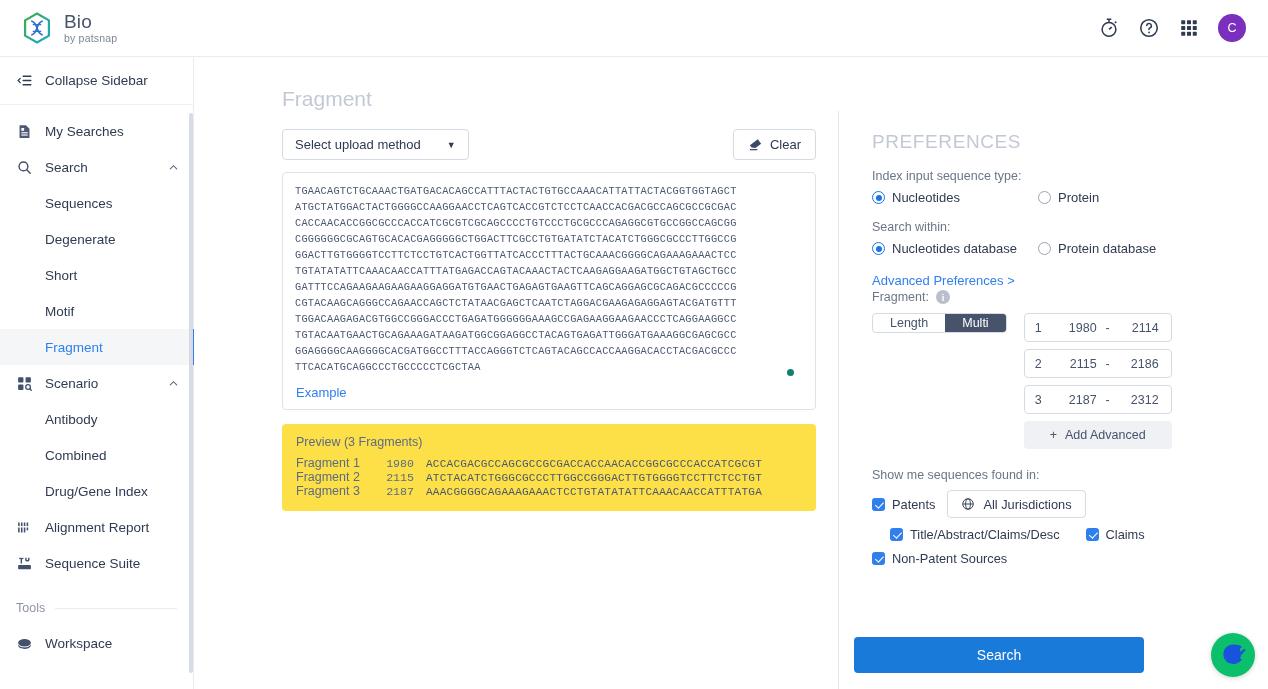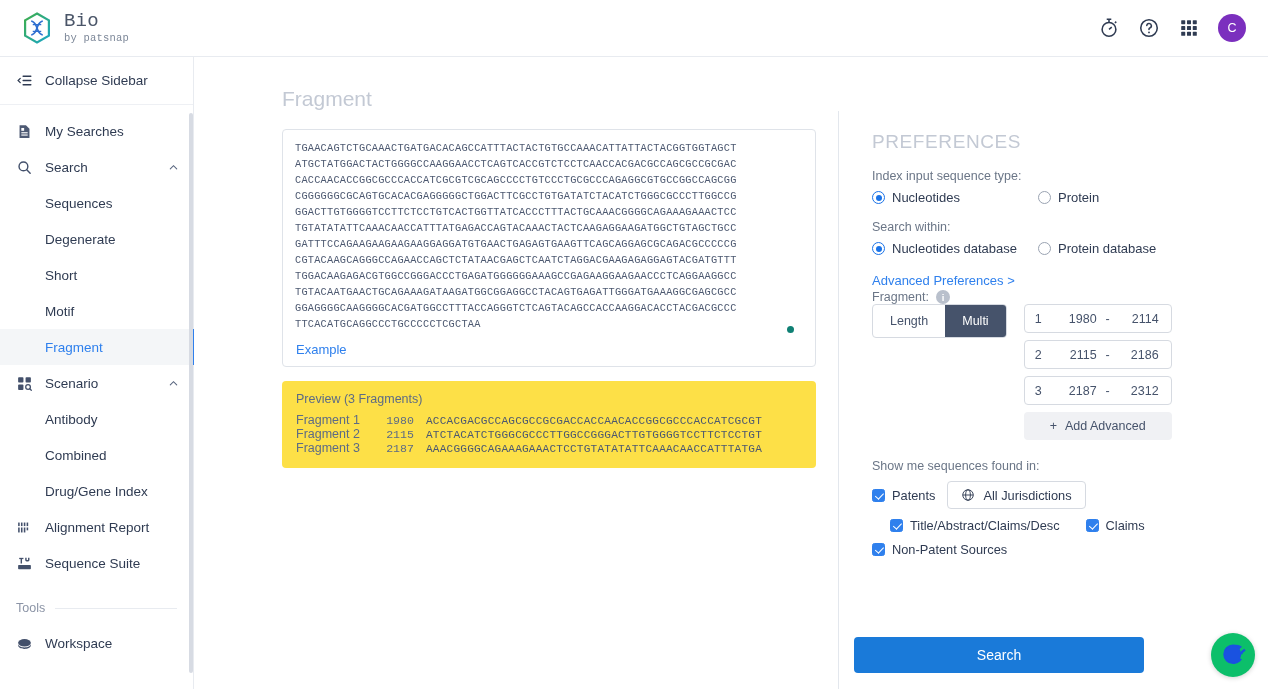--- a/index.html
+++ b/index.html
@@ -15,21 +15,21 @@
   
   .header {
     height: 57px; min-height: 57px;
     background: #ffffff;
     border-bottom: 1px solid #e8ebf0;
     display: flex; align-items: center;
     padding: 0 22px 0 20px;
   }
   .brand { display: flex; align-items: center; gap: 10px; }
   .brand-mark { width: 34px; height: 34px; display: block; }
-  .brand-text { line-height: 1; font-family: Liberation Mono, monospace; }
+  .brand-text { line-height: 1; }
   .brand-title { font-size: 19px; color: #4a5568; letter-spacing: .2px; }
   .brand-sub { font-size: 10.5px; color: #7c8798; margin-top: 2px; letter-spacing: .2px; }
   .header-spacer { flex: 1; }
   .header-icons { display: flex; align-items: center; gap: 18px; }
   .hicon { width: 22px; height: 22px; color: #2f3b52; display: block; cursor: pointer; }
   .avatar {
     width: 28px; height: 28px; border-radius: 50%;
     background: #7b2fbe; color: #fff;
     display: flex; align-items: center; justify-content: center;
     font-size: 12.5px; cursor: pointer;
@@ -155,31 +155,31 @@
     width: 13px; height: 13px; border-radius: 50%;
     border: 1.5px solid #9aa3b2; background: #fff; position: relative; flex: 0 0 13px;
   }
   .rad.on { border-color: #1a73e8; }
   .rad.on::after {
     content: ""; position: absolute; inset: 2.5px;
     border-radius: 50%; background: #1a73e8;
   }
   .adv-link { font-size: 13px; color: #2f80ed; cursor: pointer; display: inline-block; margin-bottom: 2px; }
 
-  .frag-label-row { display: flex; align-items: center; gap: 7px; }
+  .frag-label-row { display: flex; align-items: center; gap: 7px; margin-bottom: 9px; }
   .frag-label-row .txt { font-size: 12.5px; color: #6b7687; }
   .info-ico {
     width: 14px; height: 14px; border-radius: 50%; background: #b9c0cc;
     color: #fff; font-size: 9.5px; font-weight: bold;
     display: flex; align-items: center; justify-content: center; cursor: pointer;
   }
   .frag-grid { display: flex; gap: 17px; align-items: flex-start; }
   .seg {
     display: flex; border: 1px solid #d6dae1; border-radius: 4px;
-    overflow: hidden; height: 34px; background: #fff;
+    overflow: hidden; height: 20px; background: #fff;
   }
   .seg div {
     padding: 0 17px; display: flex; align-items: center;
     font-size: 12.5px; color: #46536b; cursor: pointer;
   }
   .seg div.on { background: #46536b; color: #fff; }
   .frag-rows { display: flex; flex-direction: column; gap: 7px; }
   .frag-row {
     width: 148px; height: 29px; border: 1px solid #d6dae1; border-radius: 4px;
     background: #fff; display: flex; align-items: center;
@@ -398,20 +398,34 @@
       </div>
       <div class="scroll-thumb"></div>
     </div>
 
     <div class="main">
       <div class="page-title">Fragment</div>
 
       <div class="panes">
 
         <div class="left-pane">
+          <div class="toolbar">
+            <div class="select-btn">
+              <span>Select upload method</span>
+              <span class="caret">▼</span>
+            </div>
+            <div class="toolbar-spacer"></div>
+            <div class="clear-btn">
+              <svg viewBox="0 0 24 24" fill="currentColor">
+                <path d="M14.5 3.3l6.2 6.2-8 8H6.4L3.3 14.4z" transform="rotate(8 12 12)"></path>
+                <rect x="3" y="19.2" width="12" height="2.1" rx=".5"></rect>
+              </svg>
+              <span>Clear</span>
+            </div>
+          </div>
 
           <div class="seq-box">
             <div class="seq-text">TGAACAGTCTGCAAACTGATGACACAGCCATTTACTACTGTGCCAAACATTATTACTACGGTGGTAGCT
 ATGCTATGGACTACTGGGGCCAAGGAACCTCAGTCACCGTCTCCTCAACCACGACGCCAGCGCCGCGAC
 CACCAACACCGGCGCCCACCATCGCGTCGCAGCCCCTGTCCCTGCGCCCAGAGGCGTGCCGGCCAGCGG
 CGGGGGGCGCAGTGCACACGAGGGGGCTGGACTTCGCCTGTGATATCTACATCTGGGCGCCCTTGGCCG
 GGACTTGTGGGGTCCTTCTCCTGTCACTGGTTATCACCCTTTACTGCAAACGGGGCAGAAAGAAACTCC
 TGTATATATTCAAACAACCATTTATGAGACCAGTACAAACTACTCAAGAGGAAGATGGCTGTAGCTGCC
 GATTTCCAGAAGAAGAAGAAGGAGGATGTGAACTGAGAGTGAAGTTCAGCAGGAGCGCAGACGCCCCCG
 CGTACAAGCAGGGCCAGAACCAGCTCTATAACGAGCTCAATCTAGGACGAAGAGAGGAGTACGATGTTT

